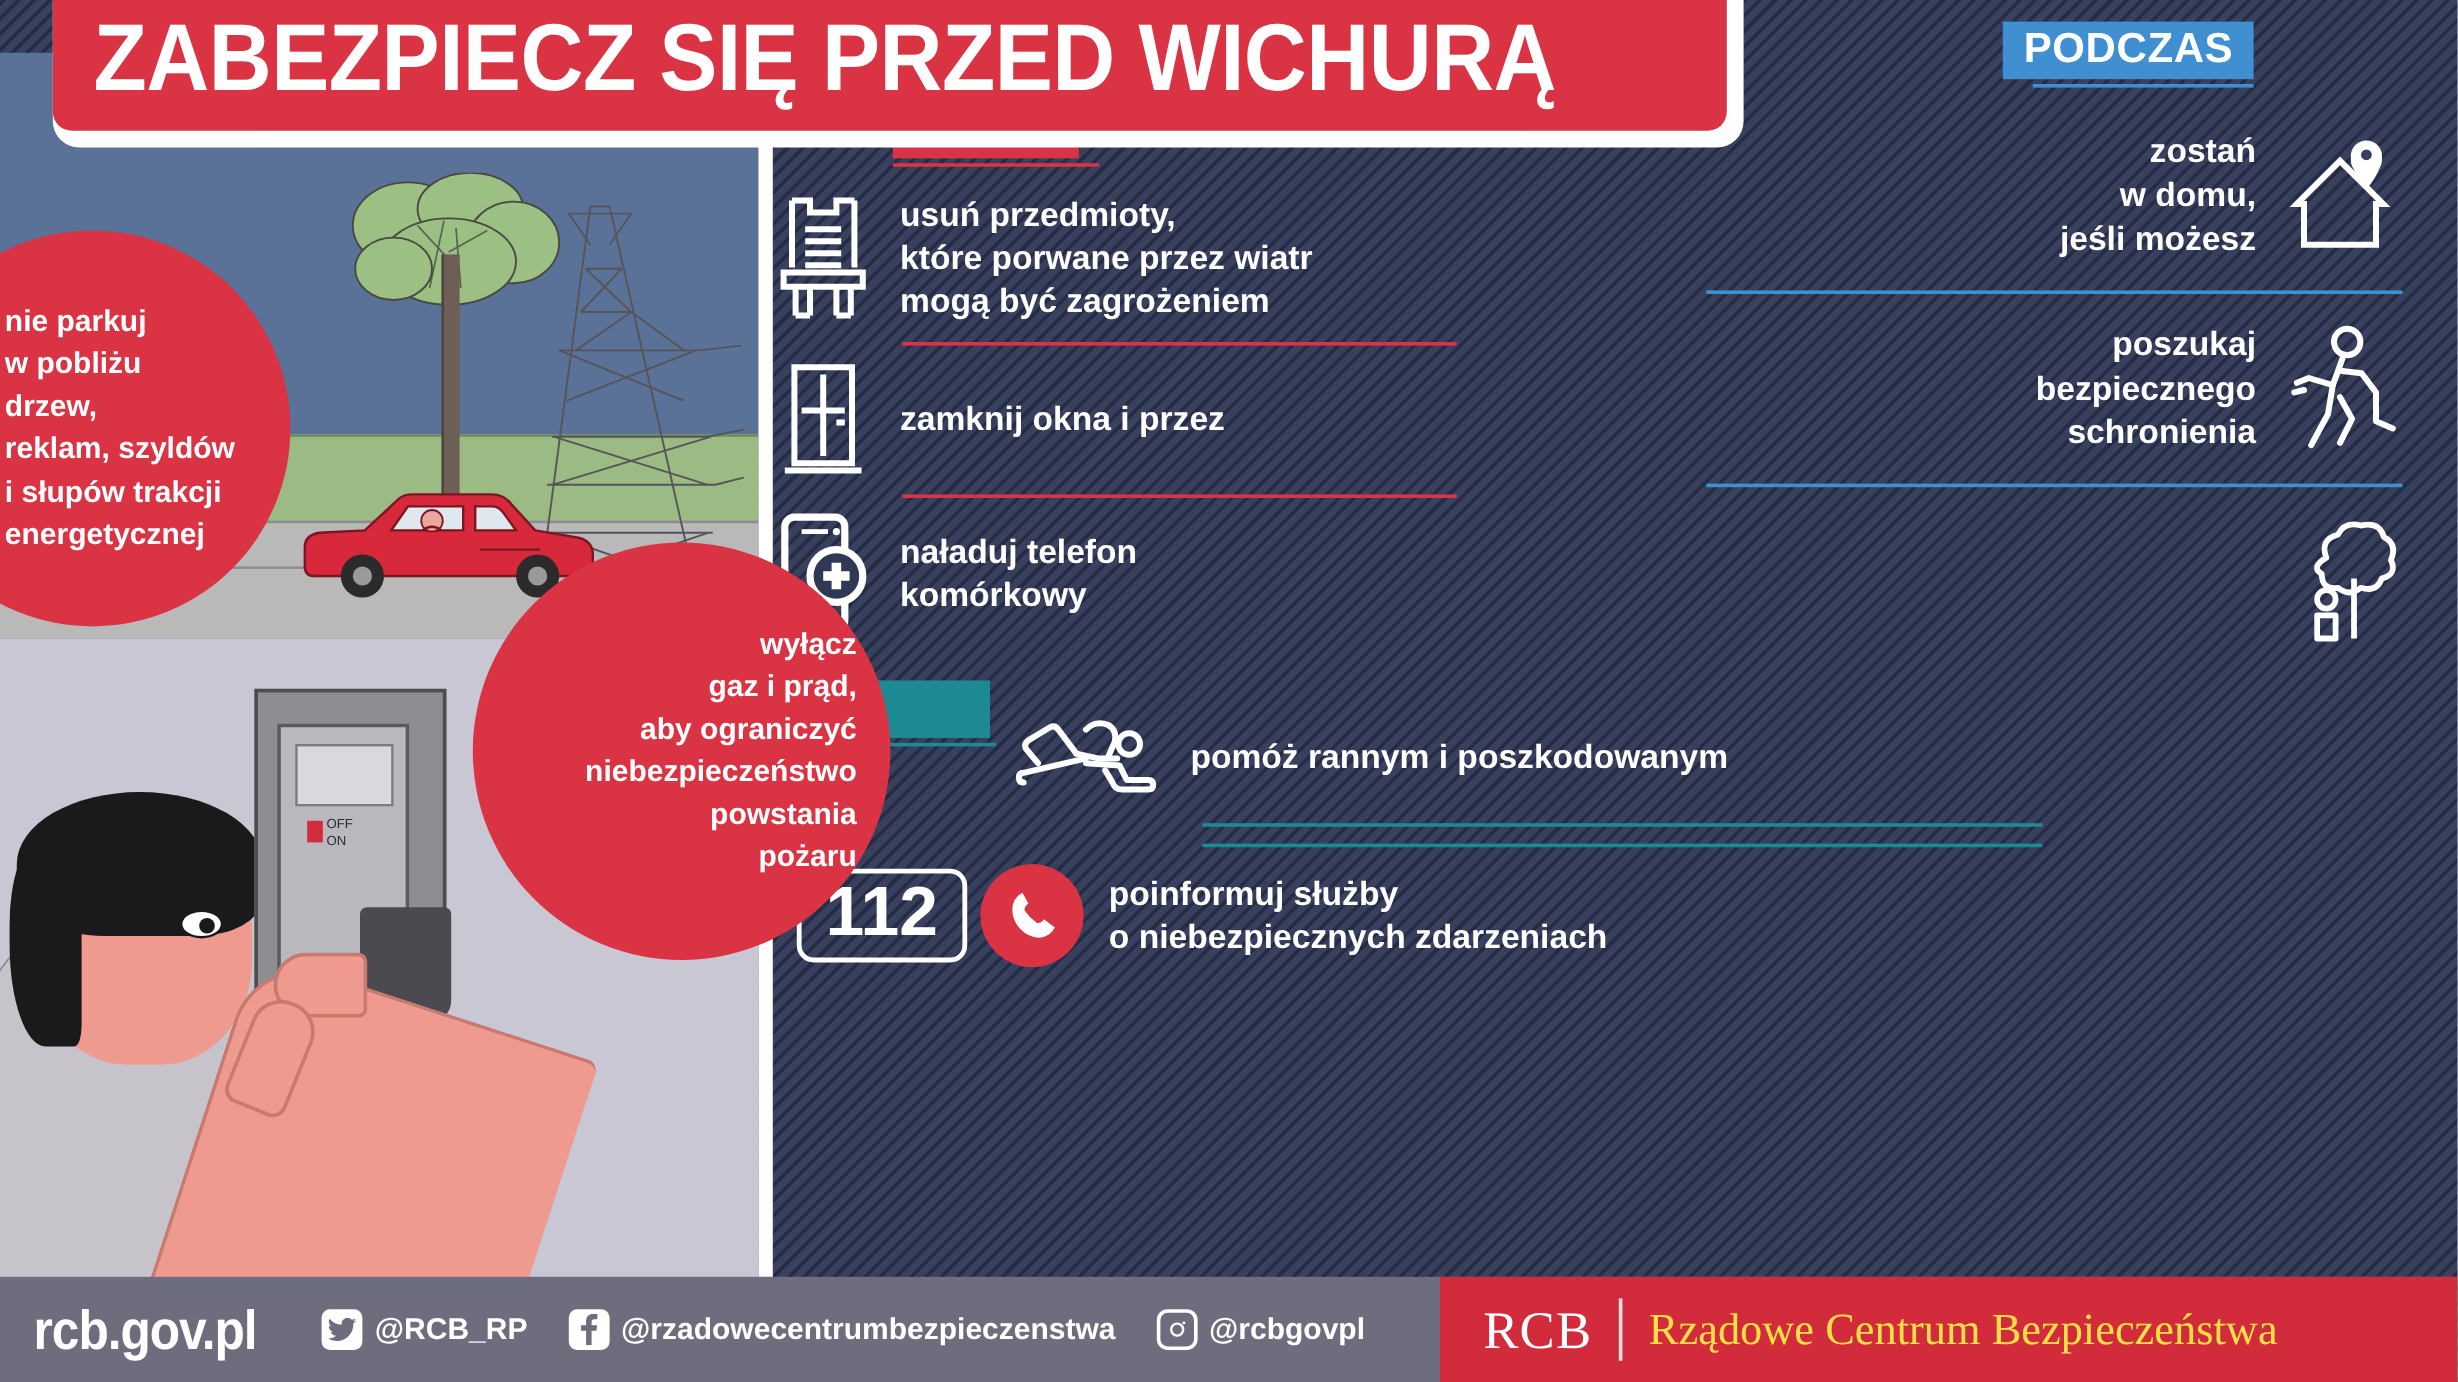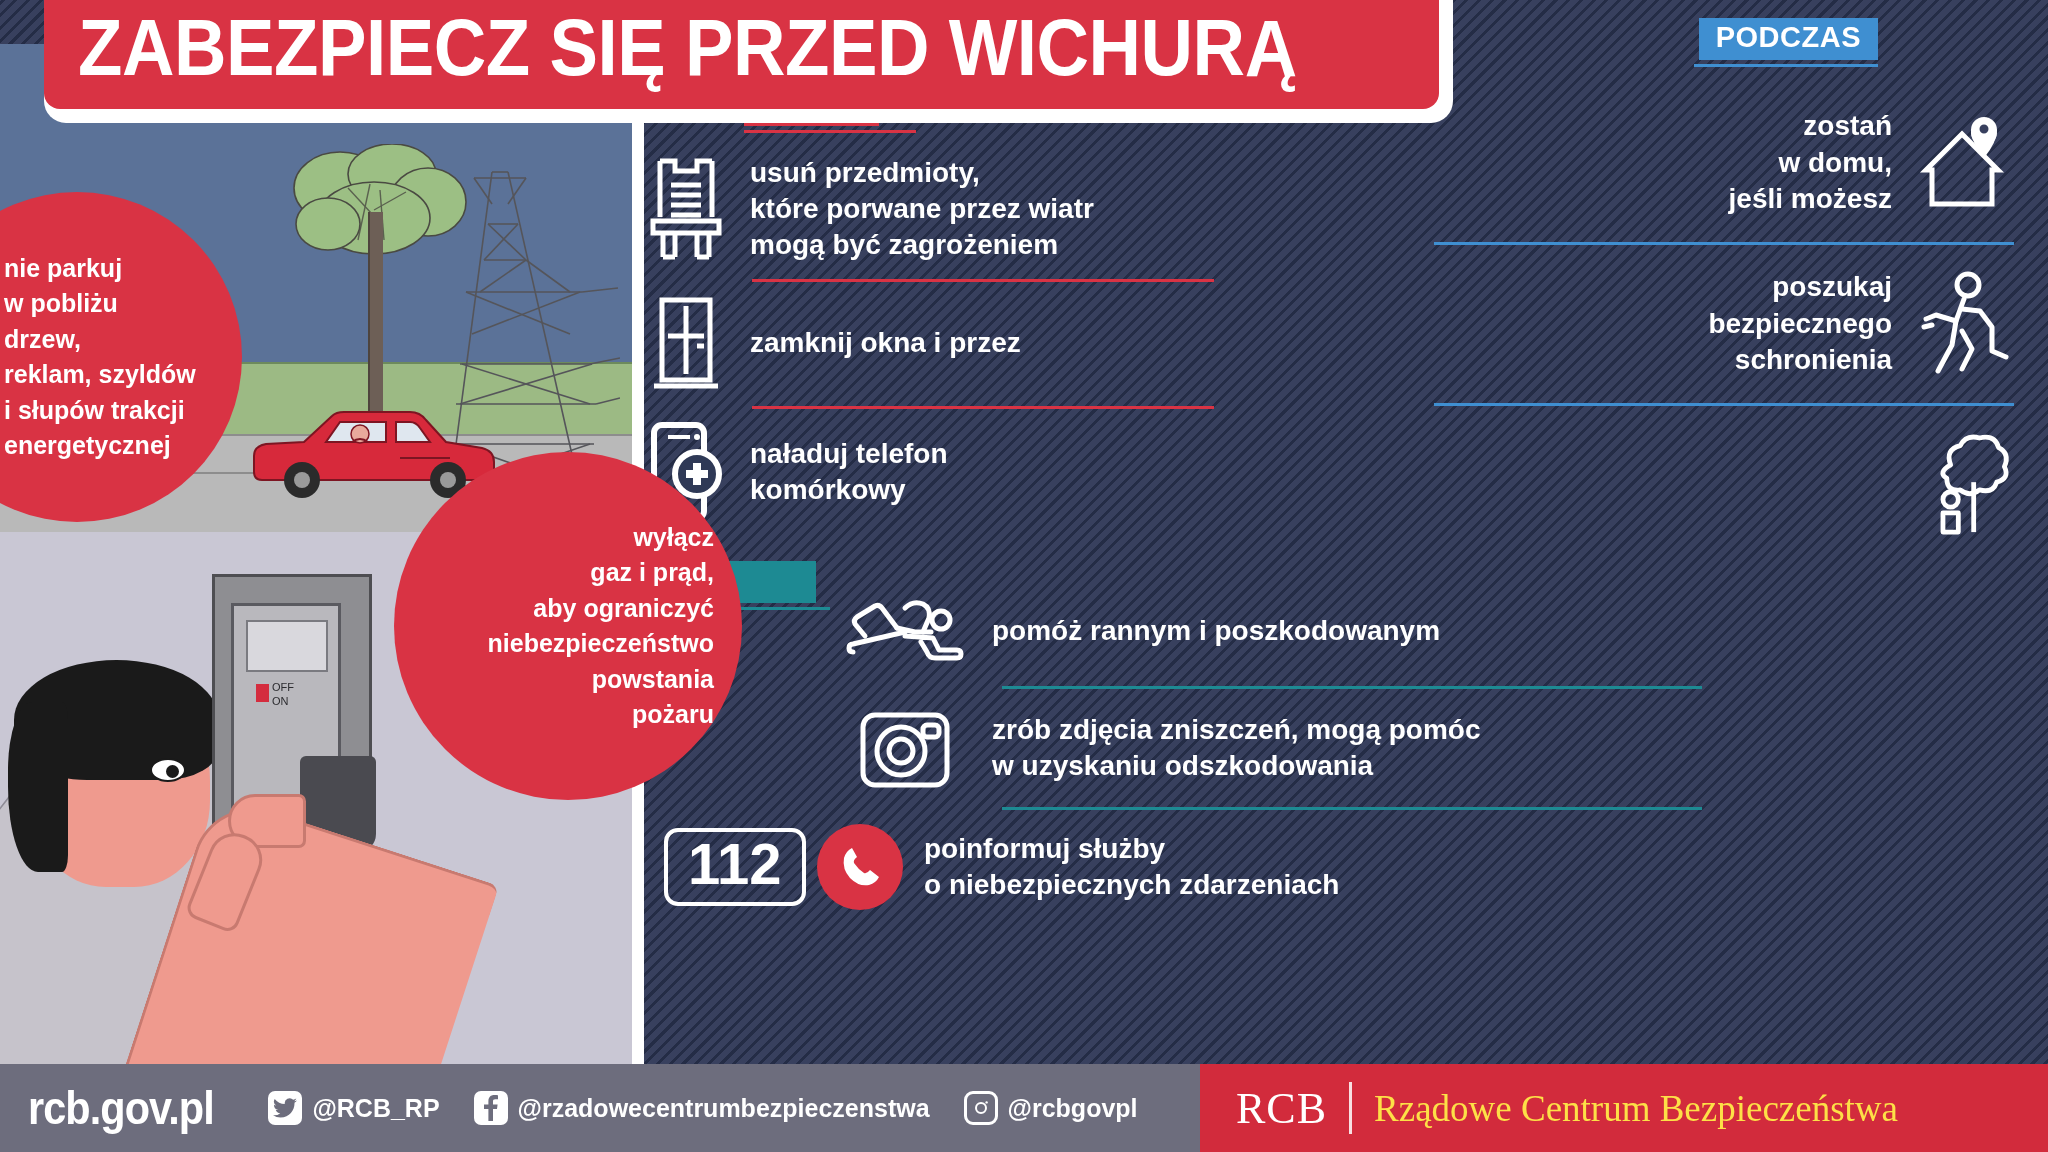--- a/index.html
+++ b/index.html
@@ -197,21 +197,21 @@
     position:absolute; left:644px; top:84px;
     width:580px; height:980px;
   }
   .panel-right{
     position:absolute; left:1232px; top:0px;
     width:816px; height:1064px;
   }
 
   .badge{
     display:inline-block;
-    color:#fff; font-weight:700; font-size:29px;
+    color:#fff; font-weight:700; font-size:35px;
     padding:5px 17px 8px 17px;
     letter-spacing:0.5px;
     line-height:1;
   }
   .badge-red{ background:#d93344; }
   .badge-teal{ background:#1d8a93; }
   .badge-blue{ background:#3f8fd1; }
   .badge-underline{ height:3px; }
   .u-red{ background:#d93344; }
   .u-teal{ background:#1d8a93; }
@@ -500,32 +500,20 @@
           <path d="M60 16 Q68 8 78 12 Q86 16 84 26 L78 40"></path>
           <path d="M52 36 L70 40 L86 40"></path>
           <path d="M60 44 L88 46 L94 58 L112 58 Q116 58 116 62 Q116 66 112 66 L90 66 Q84 66 82 60 L76 50"></path>
         </svg>
       </div>
       <div class="txt" style="white-space:pre-line">pomóż rannym i poszkodowanym</div>
     </div>
 
     <div class="rule rule-teal" style="margin:16px 0 14px 162px;width:700px;"></div>
 
-    <div class="row">
-      <div class="ico" style="width:130px;">
-        <svg width="100" height="90" viewBox="0 0 100 90" fill="none" stroke="#fff" stroke-width="5">
-          <rect x="8" y="12" width="84" height="70" rx="12"></rect>
-          <circle cx="46" cy="48" r="24"></circle>
-          <circle cx="46" cy="48" r="12"></circle>
-          <rect x="68" y="22" width="16" height="12" rx="4"></rect>
-        </svg>
-      </div>
-      <div class="txt" style="white-space:pre-line">zrób zdjęcia zniszczeń, mogą pomóc
-w uzyskaniu odszkodowania</div>
-    </div>
 
     <div class="rule rule-teal" style="margin:14px 0 14px 162px;width:700px;"></div>
 
     <div class="row" style="gap:16px;">
       <div class="ico" style="width:132px;justify-content:flex-start;margin-left:-176px;">
         <span class="n112">112</span>
       </div>
       <div class="ico" style="width:96px;">
         <div class="phone-circ">
           <svg width="48" height="48" viewBox="0 0 48 48" fill="#fff">
@@ -538,21 +526,21 @@
     </div>
   </div>
 
   <div class="panel-right">
 
     <div style="position:absolute;right:170px;top:18px;text-align:right;">
       <span class="badge badge-blue">PODCZAS</span>
       <div class="badge-underline u-blue" style="width:184px;margin-top:4px;margin-left:auto;"></div>
     </div>
 
-    <div style="position:absolute;left:0;top:108px;width:816px;padding-right:34px;">
+    <div style="position:absolute;left:0;top:108px;width:816px;padding-right:46px;">
 
       <div class="rrow">
         <div class="txt" style="white-space:pre-line">zostań
 w domu,
 jeśli możesz</div>
         <div class="ico">
           <svg width="96" height="110" viewBox="0 0 96 110" fill="none" stroke="#fff" stroke-width="5">
             <path d="M8 62 L14 62 L14 96 L74 96 L74 62 L80 62 L44 26 Z"></path>
             <path d="M66 12 a13 13 0 1 1 -0.1 0 Z" fill="#fff" stroke="none"></path>
             <path d="M79 22 Q79 34 66 50 Q53 34 53 22 a13 13 0 1 1 26 0 Z" fill="#fff" stroke="none"></path>

